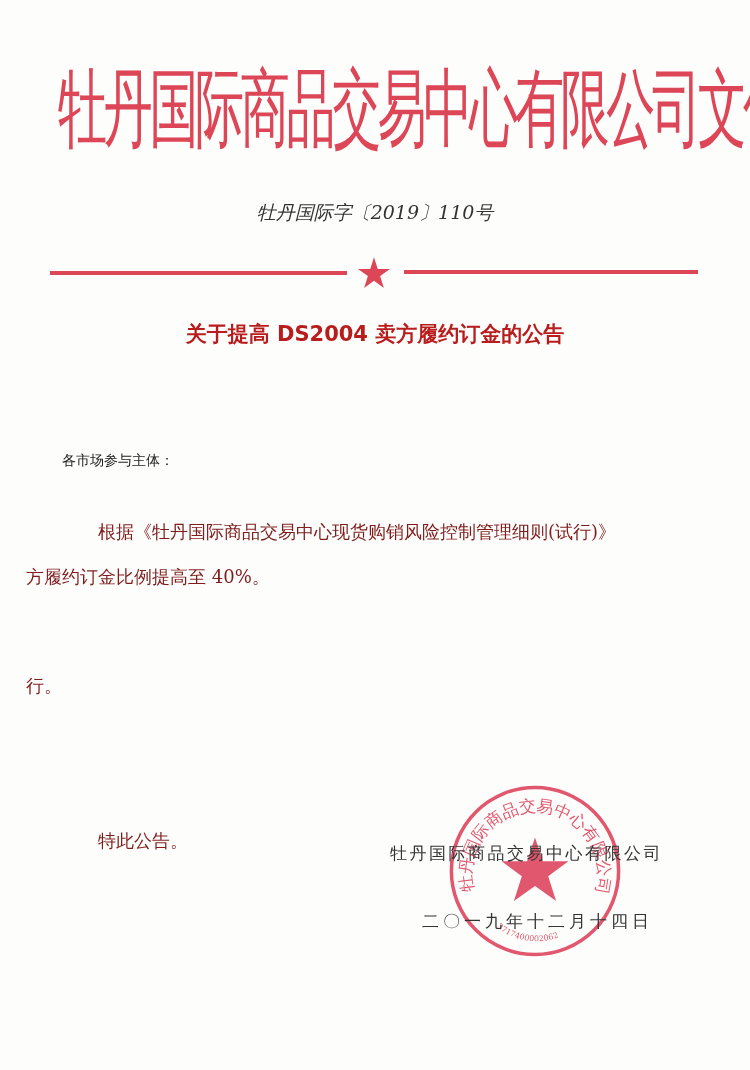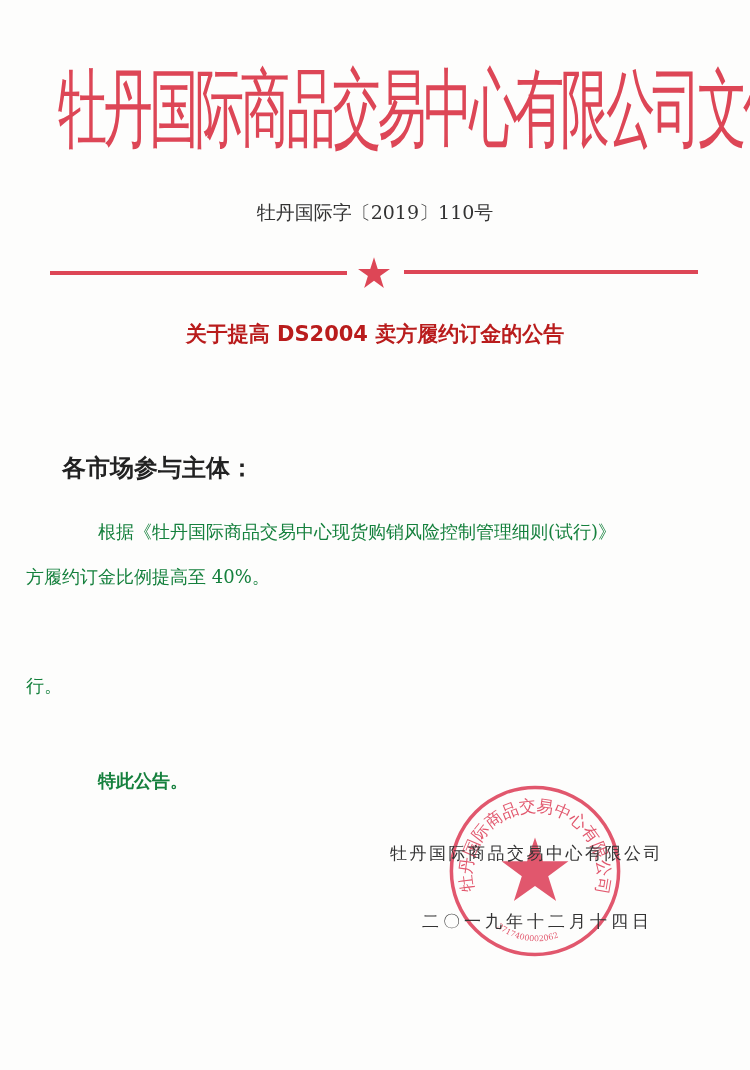--- a/index.html
+++ b/index.html
@@ -20,48 +20,49 @@
       transform: scaleY(1.75);
       transform-origin: center;
       letter-spacing: 0;
       white-space: nowrap;
     }
     .masthead span { display: inline-block; width: 45.7px; text-align: center; }
     .doc-number {
       position: absolute; left: 0; top: 200px; width: 750px; text-align: center;
       font-size: 19px; color: #333;
       font-family: "DejaVu Serif", "Liberation Serif", serif;
+      font-style: italic;
     }
     .divider-line {
       position: absolute; height: 4px; background: #dd4656; top: 271px;
     }
     .divider-left { left: 50px; width: 297px; }
     .divider-right { left: 404px; width: 294px; top: 270px; }
     .star {
       position: absolute; left: 357px; top: 256px; width: 34px; height: 34px;
     }
     .title {
       position: absolute; left: 0; top: 320px; width: 750px; text-align: center;
       font-family: "DejaVu Sans", "Liberation Sans", sans-serif;
       font-weight: bold; font-size: 21px; color: #b91c1c;
     }
     .salutation {
       position: absolute; left: 62px; top: 452px;
       font-family: "DejaVu Sans", "Liberation Sans", sans-serif;
-      font-weight: bold; font-size: 24px; color: #222;
+      font-weight: normal; font-size: 14px; color: #222;
     }
     .para {
       position: absolute; left: 62px; width: 630px;
-      font-size: 18px; line-height: 44.5px; color: #15803d;
+      font-size: 18px; line-height: 44.5px; color: #7f1d1d;
       text-indent: 36px;
       font-family: "DejaVu Serif", "Liberation Serif", serif;
     }
     .para1 { top: 510px; }
     .para2 { top: 664px; }
-    .para3 { top: 759px; font-weight: bold; }
+    .para3 { top: 819px; }
     .para .line { display: block; }
     .para .line.cont { text-indent: 0; margin-left: -36px; }
     .signature {
       position: absolute; left: 390px; top: 842px;
       font-size: 17px; color: #333; letter-spacing: 2.5px;
       font-family: "DejaVu Sans", "Liberation Sans", sans-serif;
       z-index: 3;
     }
     .date {
       position: absolute; left: 422px; top: 910px;

